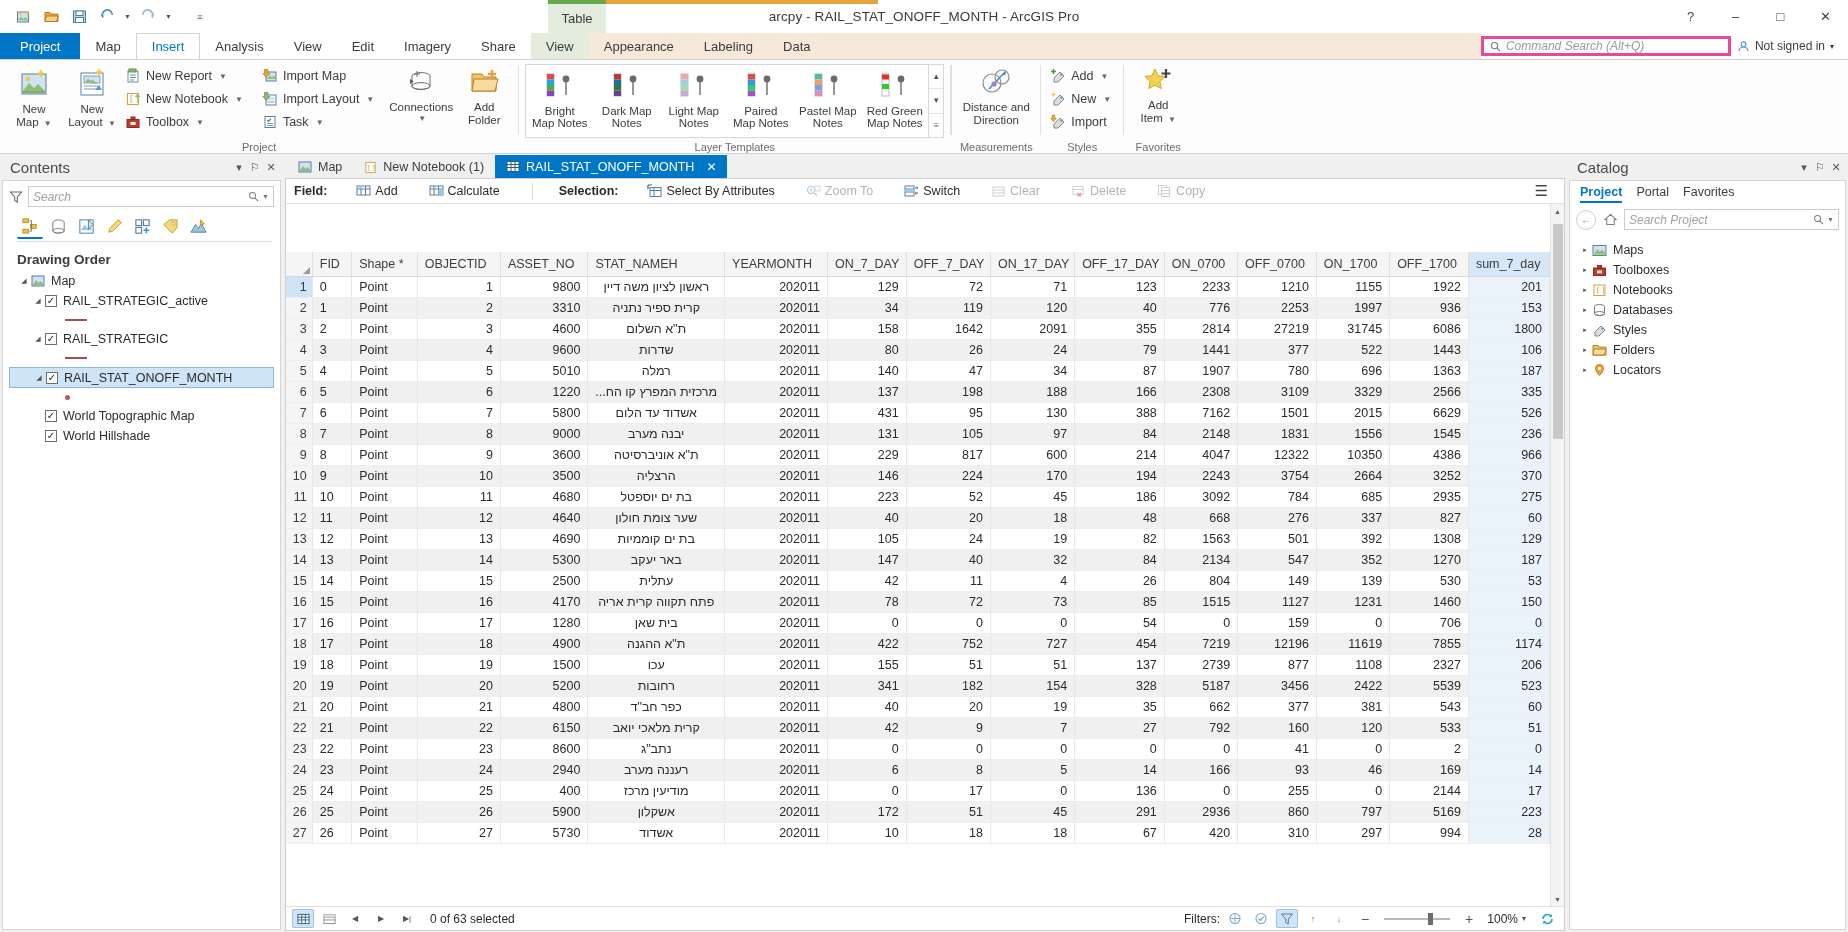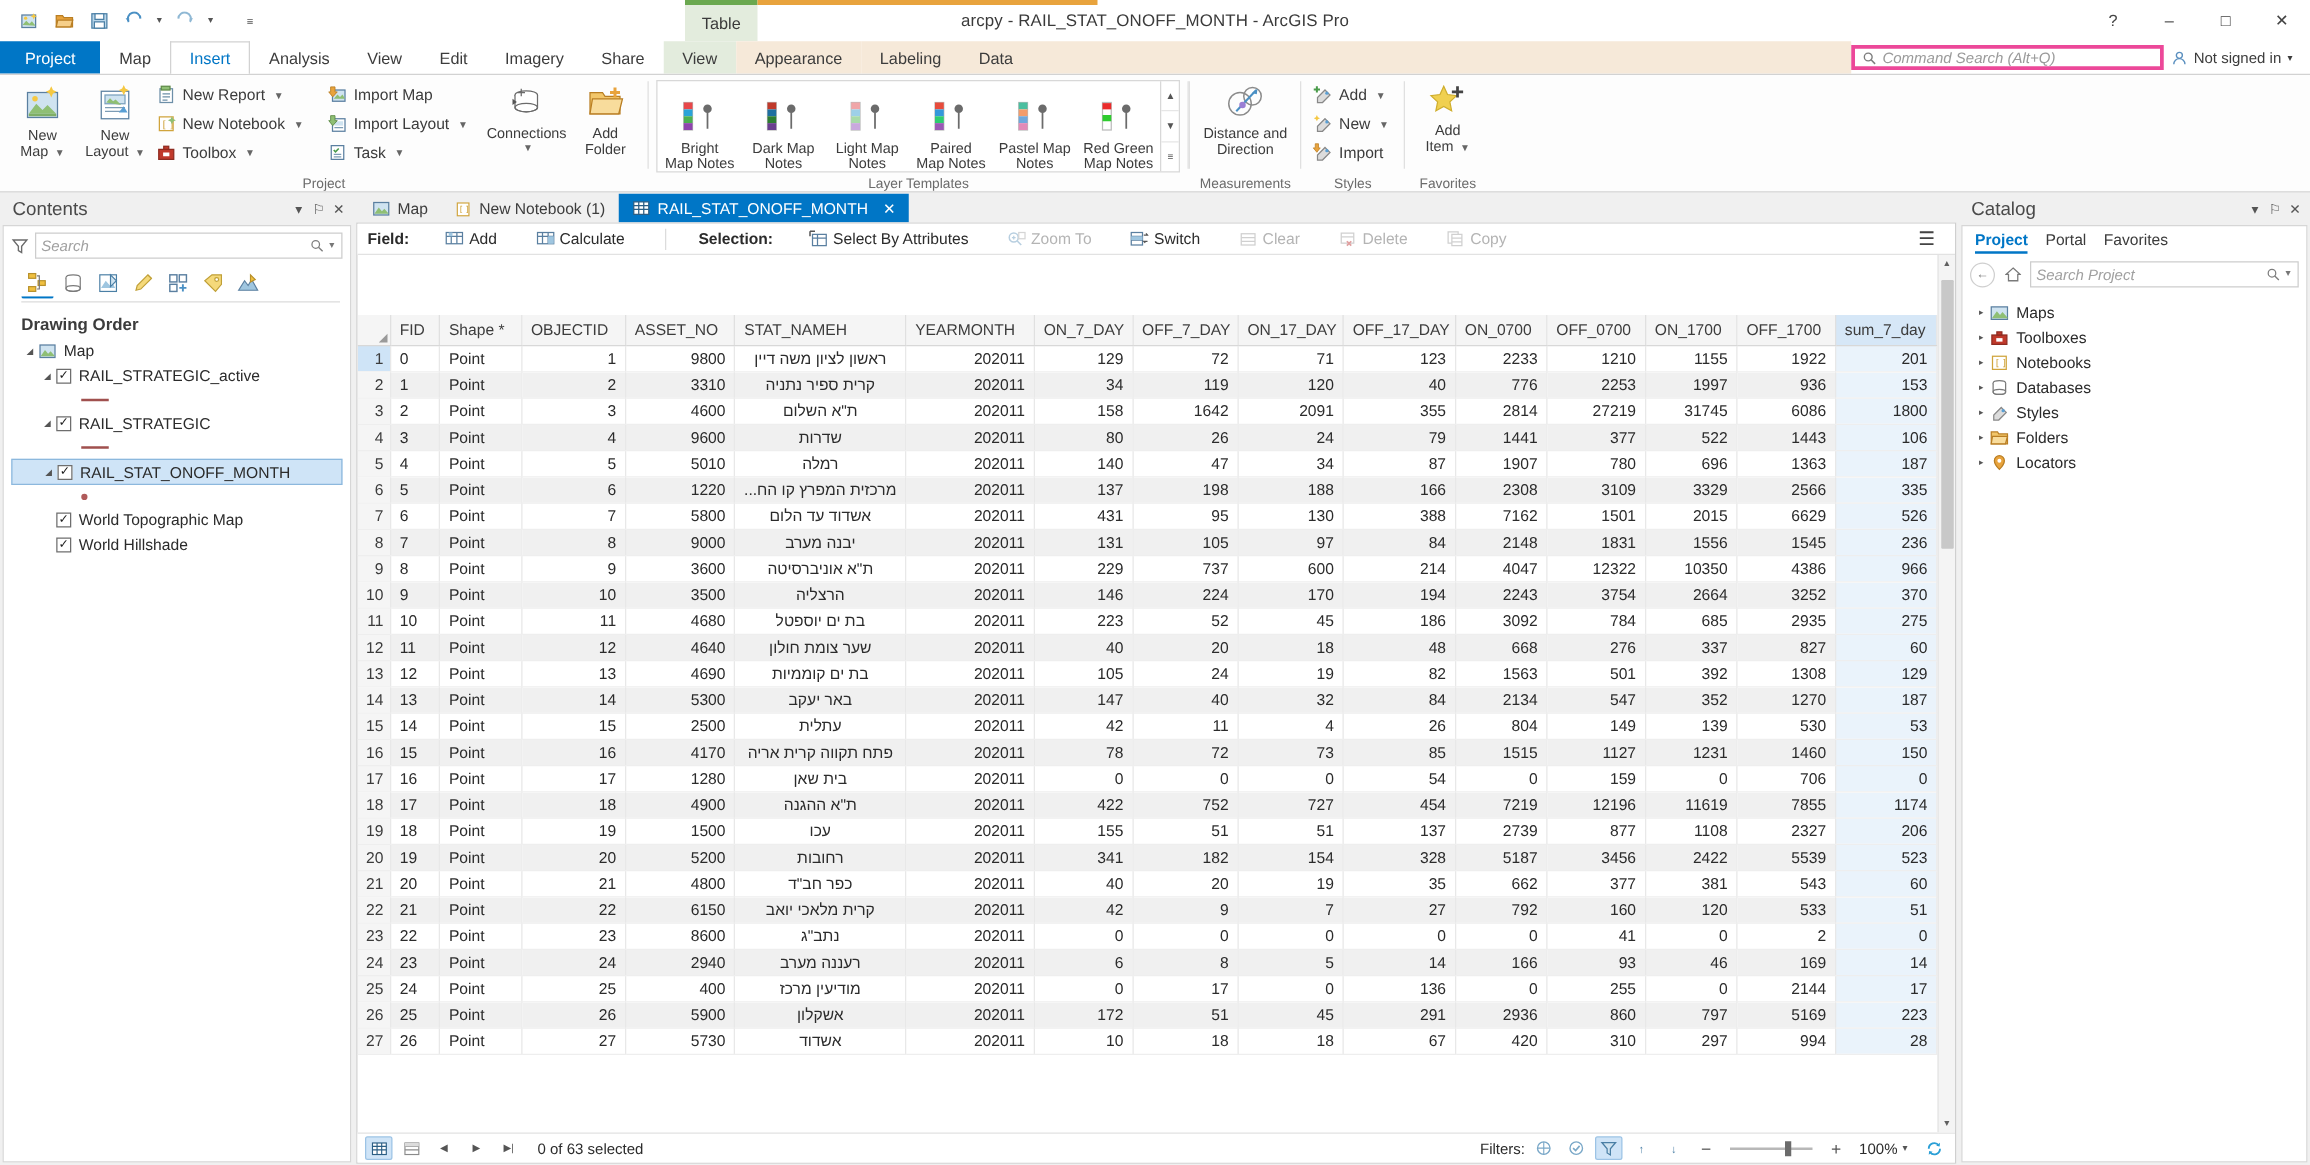--- a/index.html
+++ b/index.html
@@ -94,21 +94,21 @@
     border-radius: 2px; cursor: default; height: 22px;
   }
   .smallbtn .lbl { font-size: 12.5px; color: #3c3c3c; white-space: nowrap; }
   .caret { font-size: 8px; color: #666; margin-left: 2px; }
   .gallery {
     display: flex; align-items: stretch; border: 1px solid #d8d8d8; background: #fff;
     height: 74px; margin-top: 2px;
   }
   .gallery-item {
     width: 67px; display: flex; flex-direction: column; align-items: center;
-    justify-content: flex-end; padding-top: 7px; cursor: default;
+    justify-content: flex-start; padding-top: 7px; cursor: default;
   }
   .gallery-item .lbl { font-size: 11.5px; line-height: 12px; text-align: center; margin-top: 5px; color: #3c3c3c; }
   .gal-scroll { width: 15px; display: flex; flex-direction: column; border-left: 1px solid #d8d8d8; }
   .gal-scroll div {
     flex: 1; display: flex; align-items: center; justify-content: center;
     font-size: 8px; color: #555; border-bottom: 1px solid #e6e6e6;
   }
 
   
   .main { flex: 1; display: flex; min-height: 0; background: #f0f0f0; }
@@ -1078,21 +1078,21 @@
                   </tr>
                   <tr>
                     <td class="rowhdr">9</td>
                     <td class="c">8</td>
                     <td class="c">Point</td>
                     <td class="r">9</td>
                     <td class="r">3600</td>
                     <td class="heb">ת"א אוניברסיטה</td>
                     <td class="r">202011</td>
                     <td class="r">229</td>
-                    <td class="r">737</td>
+                    <td class="r">817</td>
                     <td class="r">600</td>
                     <td class="r">214</td>
                     <td class="r">4047</td>
                     <td class="r">12322</td>
                     <td class="r">10350</td>
                     <td class="r">4386</td>
                     <td class="r colhi">966</td>
                   </tr>
                   <tr class="alt">
                     <td class="rowhdr">10</td>

